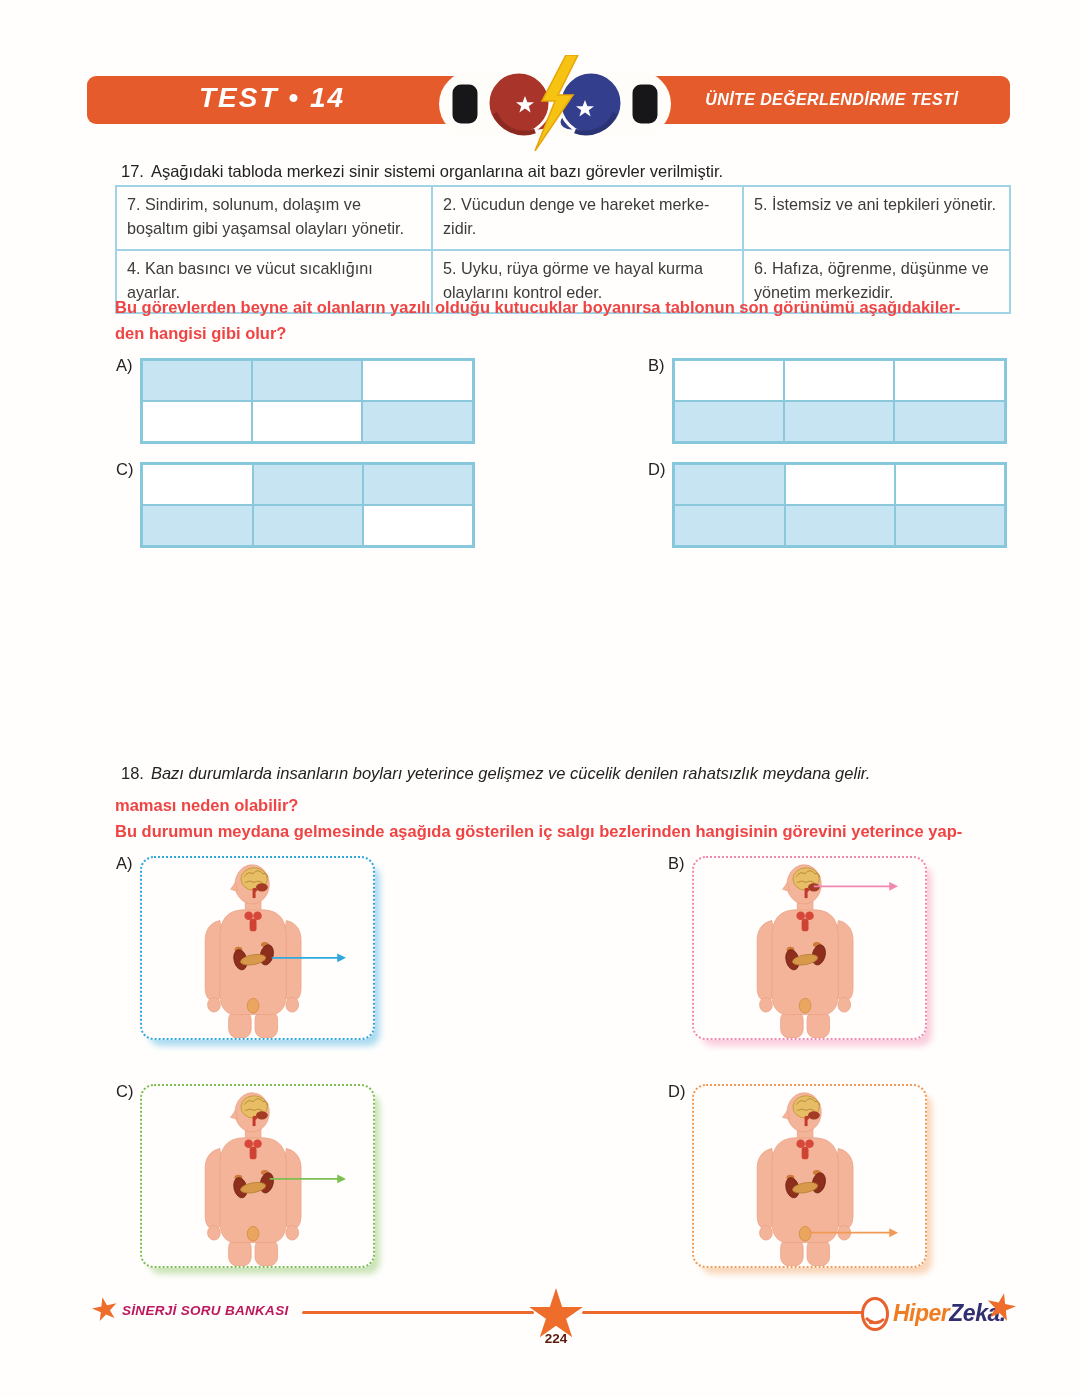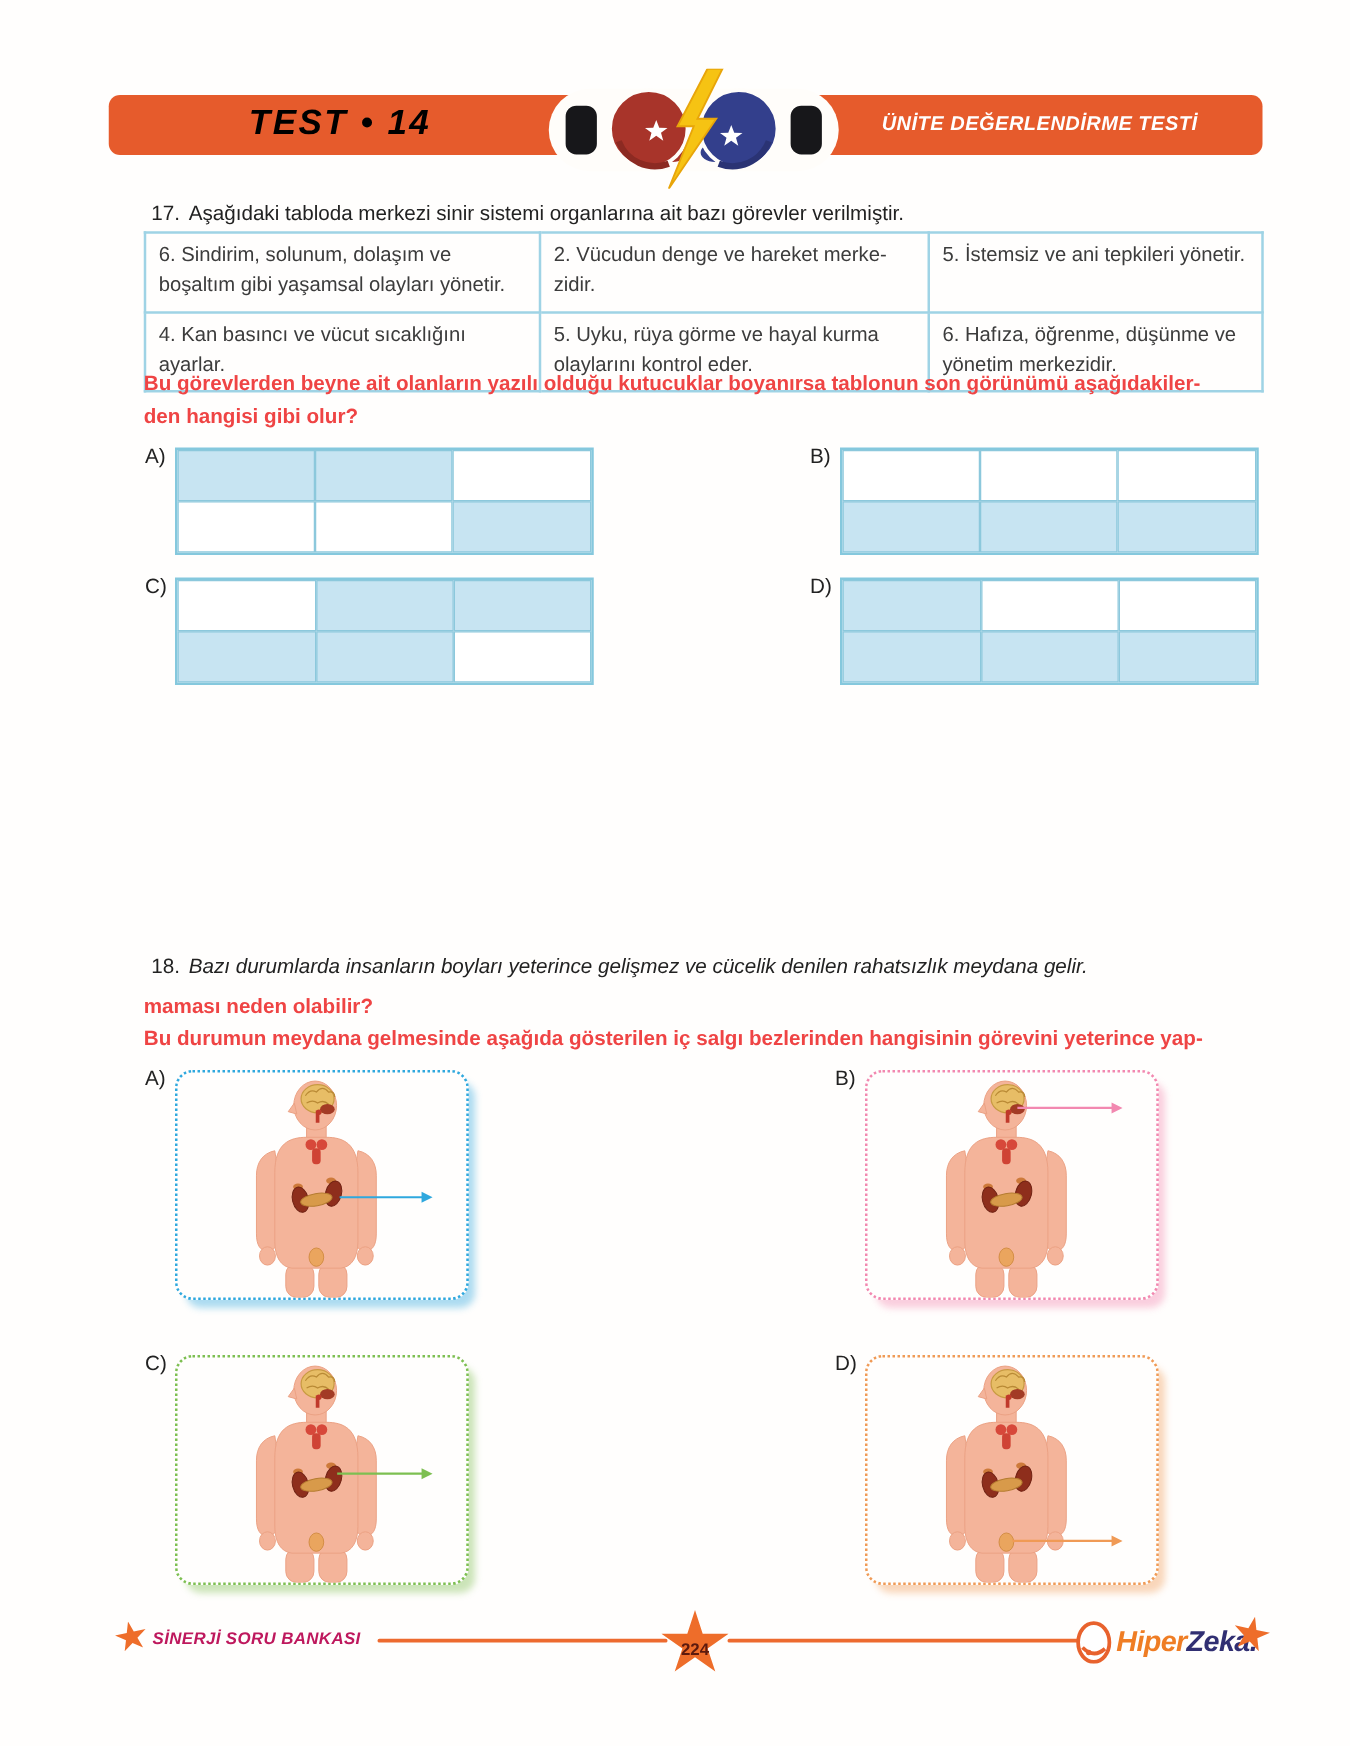--- a/index.html
+++ b/index.html
@@ -3,21 +3,21 @@
 <meta charset="utf-8">
 <style>
   * { margin:0; padding:0; box-sizing:border-box; }
   html,body { background:#ffffff; }
   body { font-family:"Liberation Sans", sans-serif; color:#222; }
   .page { position:relative; width:1080px; height:1397px; background:#fffefd; overflow:hidden; margin:0 auto; }
 
   
   .banner { position:absolute; left:87px; top:76px; width:923px; height:48px;
             background:#e65b2c; border-radius:9px; }
-  .banner-test { position:absolute; left:112px; top:6px; color:#000000; font-size:28px;
+  .banner-test { position:absolute; left:112px; top:6px; color:#ffffff; font-size:28px;
                  font-weight:bold; font-style:italic; letter-spacing:2px; }
   .banner-right { position:absolute; right:52px; top:15px; color:#fff; font-size:16px;
                   font-weight:bold; font-style:italic; letter-spacing:.4px; }
   .gloves-wrap { position:absolute; left:348px; top:-21px; width:240px; height:96px; }
 
   
   .q-row { position:absolute; left:88px; width:922px; display:flex; font-size:16.5px; line-height:1.4; }
   .q-num { font-weight:normal; margin-right:7px; white-space:nowrap;margin-left:33px; }
   .q-bold { position:absolute; left:115px; width:900px; font-weight:bold; font-size:16.5px; line-height:1.6; color:#ef4444; }
   .q-bold span { display:block; }
@@ -46,21 +46,21 @@
   
   .star { display:inline-block; background:#ee6d2a;
           clip-path:polygon(50% 0%,61% 35%,98% 35%,68% 57%,79% 91%,50% 70%,21% 91%,32% 57%,2% 35%,39% 35%); }
   .f-star-left { position:absolute; left:92px; top:1297px; width:26px; height:25px; transform:rotate(-12deg); }
   .f-series { position:absolute; left:122px; top:1303px; font-size:13.5px; font-weight:bold;
               font-style:italic; color:#be185d; letter-spacing:.3px; }
   .f-line { position:absolute; top:1311px; height:3px; background:#ed6a2f; border-radius:2px; }
   .f-line.left { left:302px; width:232px; }
   .f-line.right { left:582px; width:284px; }
   .f-star-center { position:absolute; left:528px; top:1288px; width:56px; height:54px;
-                   display:flex; align-items:center; justify-content:center; }
+                   display:flex; align-items:flex-end; justify-content:center; }
   .f-page { position:relative; top:4px; font-size:13.5px; font-weight:bold; color:#5c1a0e; }
   .f-logo { position:absolute; left:860px; top:1295px; display:flex; align-items:center; gap:3px; }
   .f-logo-text { font-size:23px; font-weight:800; font-style:italic; letter-spacing:-.5px; }
   .brand-orange { color:#ef7d24; }
   .brand-navy { color:#312f72; }
   .f-star-right { position:absolute; left:986px; top:1293px; width:30px; height:29px; transform:rotate(12deg); }
 </style>
 </head>
 <body>
 
@@ -93,21 +93,21 @@
   </div>
 
   <table class="main-table">
     <colgroup>
         <col class="c1">
         <col class="c2">
         <col class="c3">
       </colgroup>
     <tbody>
         <tr>
-      <td>6. Sindirim, solunum, dolaşım ve boşaltım gibi yaşamsal olayları yönetir.</td>
+      <td>7. Sindirim, solunum, dolaşım ve boşaltım gibi yaşamsal olayları yönetir.</td>
       <td>2. Vücudun denge ve hareket merke-zidir.</td>
       <td>5. İstemsiz ve ani tepkileri yönetir.</td>
     </tr>
     <tr>
       <td>4. Kan basıncı ve vücut sıcaklığını ayarlar.</td>
       <td>5. Uyku, rüya görme ve hayal kurma olaylarını kontrol eder.</td>
       <td>6. Hafıza, öğrenme, düşünme ve yönetim merkezidir.</td>
     </tr>
   </tbody>
     </table>

